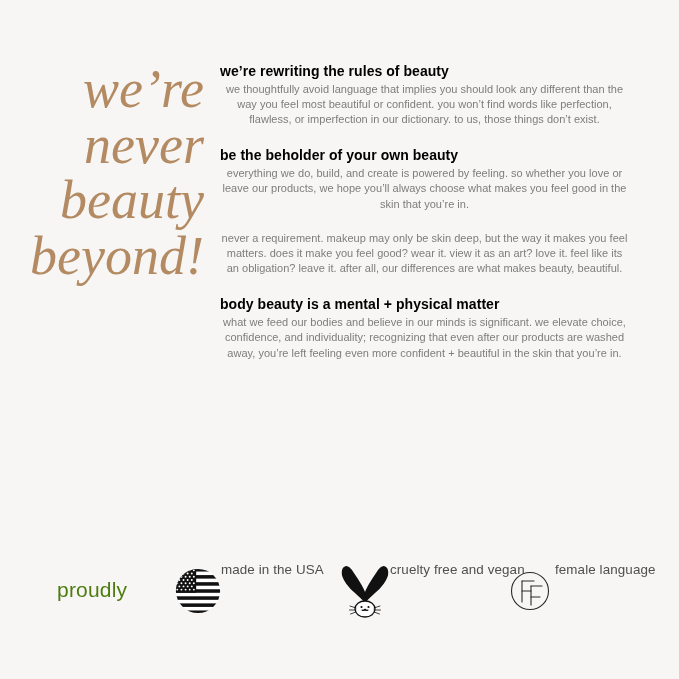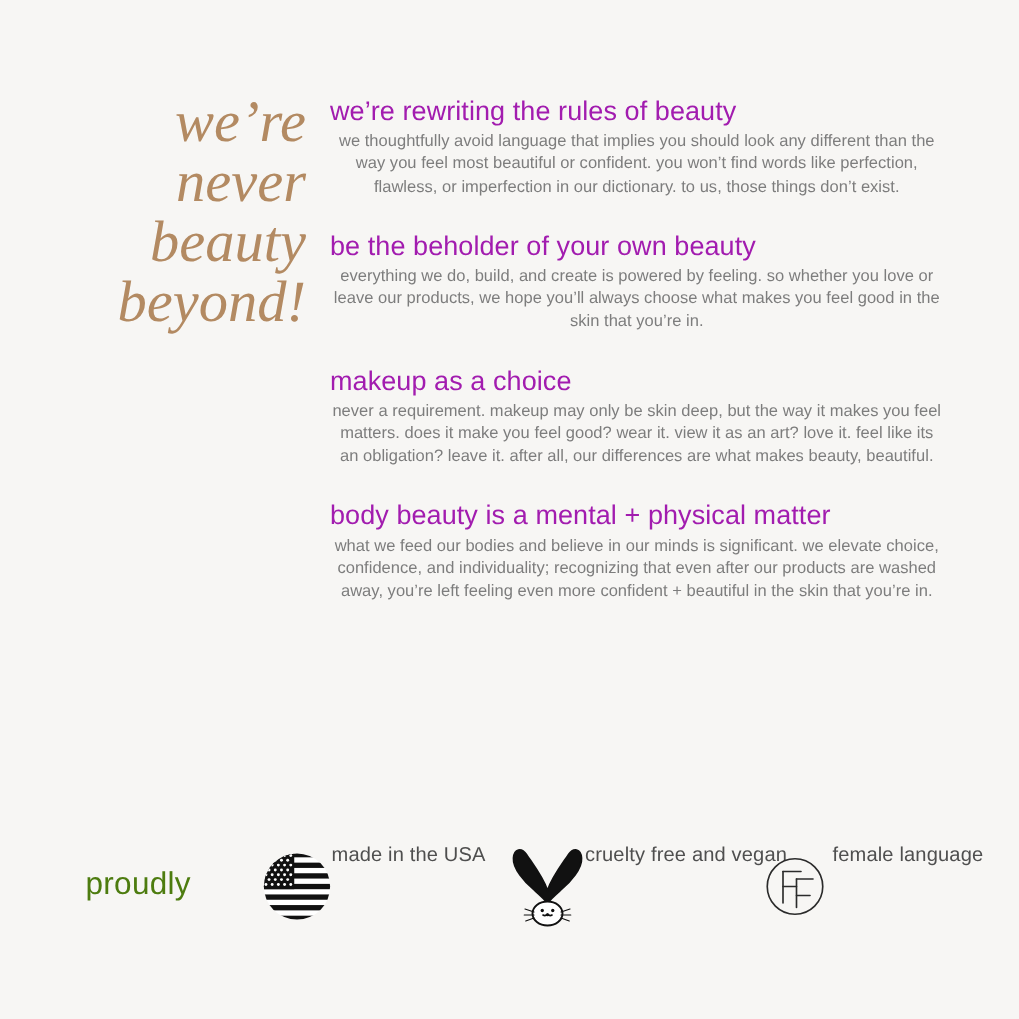--- a/index.html
+++ b/index.html
@@ -36,21 +36,21 @@
 
   .headline {
     width: 210px;
     flex: 0 0 210px;
     text-align: right;
     padding-right: 6px;
     box-sizing: border-box;
     font-family: "Liberation Serif", "DejaVu Serif", serif;
     font-style: italic;
     font-weight: 400;
-    font-size: 39px;
+    font-size: 54px;
     line-height: 1.03;
     color: #b38a62;
     letter-spacing: 0px;
     white-space: nowrap;
   }
   .headline .hl-line {
     display: block;
   }
 
   .believe {
@@ -69,23 +69,23 @@
     line-height: 1.1;
   }
 
   .section {
     margin-bottom: 19px;
   }
   .section:last-child {
     margin-bottom: 0;
   }
   .section-heading {
-    font-size: 18px;
-    font-weight: 400;
-    color: #a21caf;
+    font-size: 14px;
+    font-weight: 700;
+    color: #000000;
     letter-spacing: 0.05px;
     line-height: 1.35;
     margin: 0 0 1px 0;
   }
   .section-body {
     font-size: 11px;
     font-weight: 400;
     color: #7d7d7d;
     line-height: 1.38;
     margin: 0;
@@ -161,21 +161,20 @@
         <div class="section-heading">we’re rewriting the rules of beauty</div>
         <p class="section-body">we thoughtfully avoid language that implies you should look any different than the way you feel most beautiful or confident. you won’t find words like perfection, flawless, or imperfection in our dictionary. to us, those things don’t exist.</p>
       </div>
 
       <div class="section">
         <div class="section-heading">be the beholder of your own beauty</div>
         <p class="section-body">everything we do, build, and create is powered by feeling. so whether you love or leave our products, we hope you’ll always choose what makes you feel good in the skin that you’re in.</p>
       </div>
 
       <div class="section">
-        <div class="section-heading">makeup as a choice</div>
         <p class="section-body">never a requirement. makeup may only be skin deep, but the way it makes you feel matters. does it make you feel good? wear it. view it as an art? love it. feel like its an obligation? leave it. after all, our differences are what makes beauty, beautiful.</p>
       </div>
 
       <div class="section">
         <div class="section-heading">body beauty is a mental + physical matter</div>
         <p class="section-body">what we feed our bodies and believe in our minds is significant. we elevate choice, confidence, and individuality; recognizing that even after our products are washed away, you’re left feeling even more confident + beautiful in the skin that you’re in.</p>
       </div>
     </div>
   </div>
 

